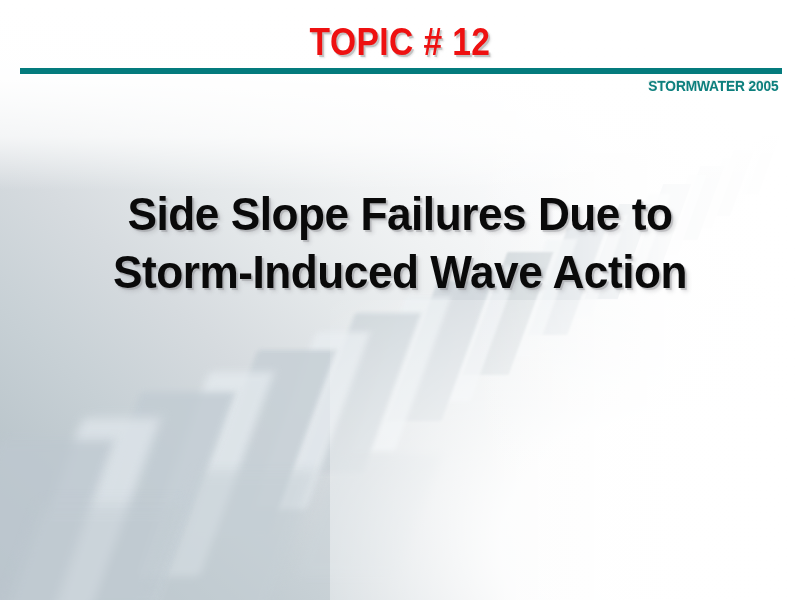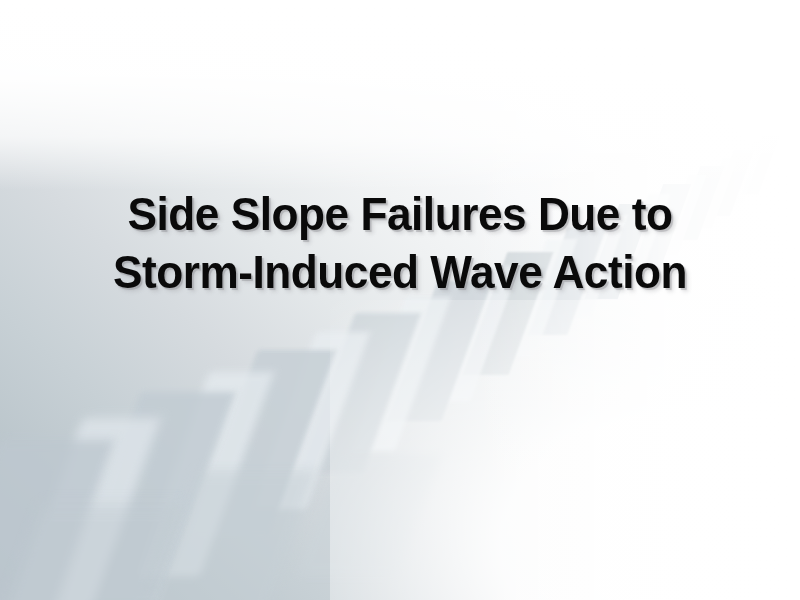--- a/index.html
+++ b/index.html
@@ -224,19 +224,24 @@
     <div class="para s12"></div>
     <div class="para b3"></div>
     <div class="para b1"></div>
     <div class="para b2"></div>
   </div>
 
   <div class="bg-wash-bottomright"></div>
   <div class="bg-wash-right"></div>
   <div class="bg-wash-top"></div>
 
+  <div class="header">
+    <div class="topic-title">TOPIC # 12</div>
+    <div class="header-rule"></div>
+    <div class="conference-label">STORMWATER 2005</div>
+  </div>
 
   <div class="main-heading">
     <span class="hline">Side Slope Failures Due to</span>
     <span class="hline">Storm-Induced Wave Action</span>
   </div>
 
 </div>
 
 </body></html>

